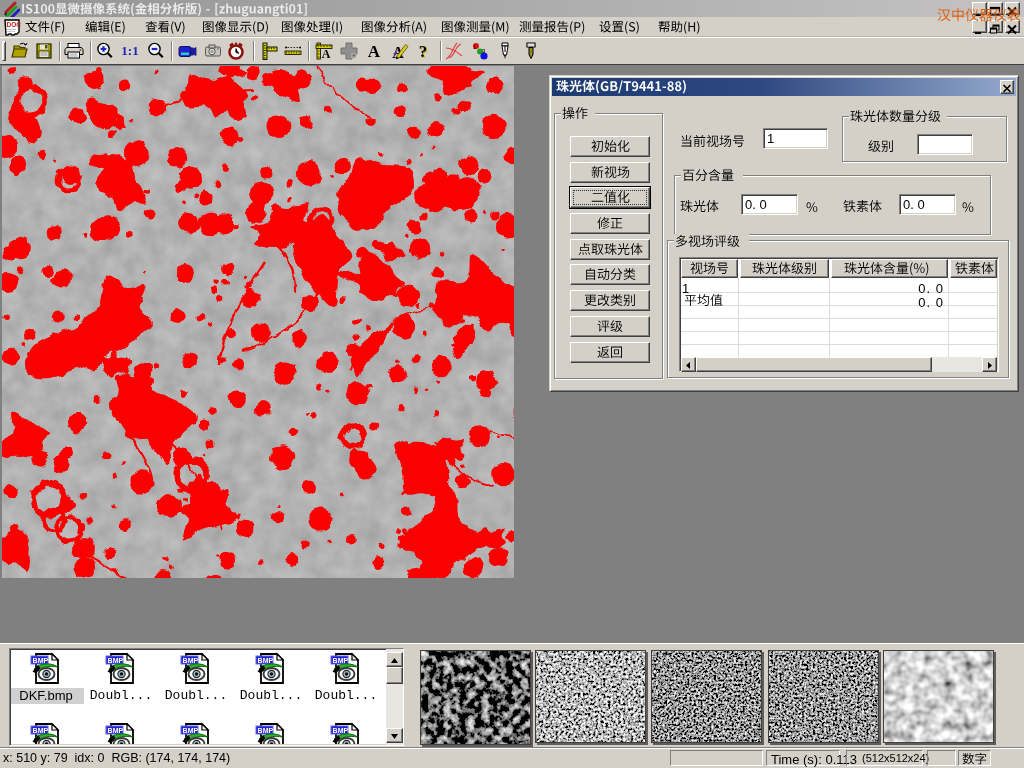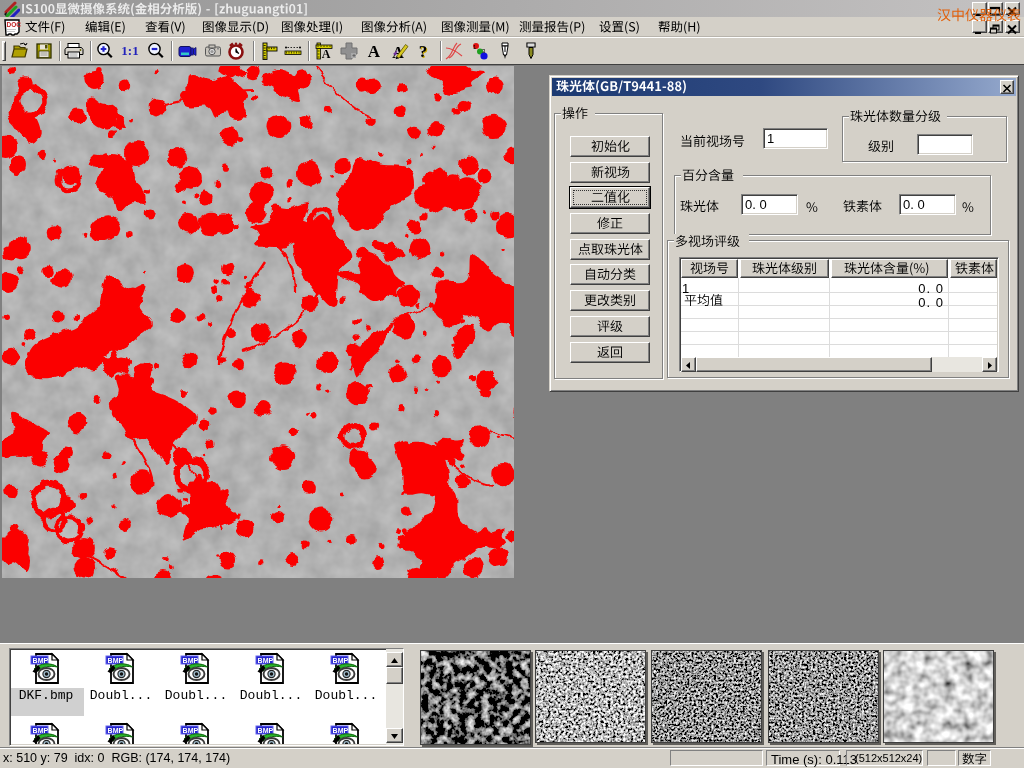--- a/index.html
+++ b/index.html
@@ -586,21 +586,21 @@
 <path d="M6 2 H22 L28 8 V31 H6 Z" fill="#fff" stroke="#000" stroke-width="1.8"></path>
 <path d="M22 2 L22 8 H28 Z" fill="#fff" stroke="#000" stroke-width="1.2"></path>
 <rect x="1" y="4" width="17" height="8" fill="#2323cc" stroke="#6666ee" stroke-width="1"></rect>
 <text x="2.6" y="10.8" font-size="7" font-weight="bold" fill="#fff" font-family="Liberation Sans">BMP</text>
 <path d="M4 17 C10 10.5 22 10.5 27.5 15 C20 13.5 12 14.5 8 19 Z" fill="#2ab52a" stroke="#0e660e" stroke-width="1"></path>
 <ellipse cx="16.5" cy="22" rx="8" ry="6" fill="#fdfdfd" stroke="#3a3a3a" stroke-width="1.9"></ellipse>
 <circle cx="16.5" cy="22" r="3.6" fill="#9db8c8" stroke="#222" stroke-width="1.1"></circle>
 <circle cx="16.5" cy="22" r="1.7" fill="#111"></circle>
 <path d="M2.5 19.5 L8 13 L10.5 16 L6 21.5 Z" fill="#000"></path>
 </svg>
-<div class="abs" style="left:-3px;top:38px;width:76px;height:28px;text-align:center;font-family:Liberation Mono, monospace;font-size:13px;background:#d0d0d0;"><span style="background:#d0d0d0;padding:0 2px">DKF.bmp</span></div>
+<div class="abs" style="left:-3px;top:38px;width:76px;height:16px;text-align:center;font-family:Liberation Sans, sans-serif;font-size:13px;background:#d0d0d0;"><span style="background:#d0d0d0;padding:0 2px">DKF.bmp</span></div>
 <svg class="abs" style="left:19px;top:72px" width="33" height="34" viewBox="0 0 33 34">
 <path d="M6 2 H22 L28 8 V31 H6 Z" fill="#fff" stroke="#000" stroke-width="1.8"></path>
 <path d="M22 2 L22 8 H28 Z" fill="#fff" stroke="#000" stroke-width="1.2"></path>
 <rect x="1" y="4" width="17" height="8" fill="#2323cc" stroke="#6666ee" stroke-width="1"></rect>
 <text x="2.6" y="10.8" font-size="7" font-weight="bold" fill="#fff" font-family="Liberation Sans">BMP</text>
 <path d="M4 17 C10 10.5 22 10.5 27.5 15 C20 13.5 12 14.5 8 19 Z" fill="#2ab52a" stroke="#0e660e" stroke-width="1"></path>
 <ellipse cx="16.5" cy="22" rx="8" ry="6" fill="#fdfdfd" stroke="#3a3a3a" stroke-width="1.9"></ellipse>
 <circle cx="16.5" cy="22" r="3.6" fill="#9db8c8" stroke="#222" stroke-width="1.1"></circle>
 <circle cx="16.5" cy="22" r="1.7" fill="#111"></circle>
 <path d="M2.5 19.5 L8 13 L10.5 16 L6 21.5 Z" fill="#000"></path>
@@ -755,21 +755,21 @@
 <div class="abs" style="left:651px;top:650px;width:111px;height:93px;border:1px solid #404040;box-shadow:2px 2px 0 rgba(0,0,0,0.55)"></div>
 <div class="abs" style="left:768px;top:650px;width:111px;height:93px;border:1px solid #404040;box-shadow:2px 2px 0 rgba(0,0,0,0.55)"></div>
 <div class="abs" style="left:883px;top:650px;width:111px;height:93px;border:1px solid #404040;box-shadow:2px 2px 0 rgba(0,0,0,0.55)"></div>
 <div class="abs" style="left:0;top:747px;width:1024px;height:21px;background:#d4d0c8;border-top:1px solid #808080;box-shadow:inset 0 1px 0 #fff"></div>
 <div class="abs" style="left:3px;top:751px;font-size:12.5px;color:#000">x: 510 y: 79&nbsp; idx: 0&nbsp; RGB: (174, 174, 174)</div>
 <div class="abs" style="left:670px;top:750px;width:93px;height:16px;border:1px solid;border-color:#808080 #fff #fff #808080"></div>
 <div class="abs" style="left:766px;top:750px;width:74px;height:16px;border:1px solid;border-color:#808080 #fff #fff #808080">
     <span style="position:absolute;left:4px;top:1px;white-space:nowrap;font-size:13px">Time (s): 0.113</span>
   </div>
 <div class="abs" style="left:846px;top:750px;width:77px;height:16px;border:1px solid;border-color:#808080 #fff #fff #808080">
-    <span style="position:absolute;left:8px;top:1px;white-space:nowrap;font-size:11px">(512x512x24)</span>
+    <span style="position:absolute;left:15px;top:1px;white-space:nowrap;font-size:11px">(512x512x24)</span>
   </div>
 <div class="abs" style="left:927px;top:750px;width:29px;height:16px;border:1px solid;border-color:#808080 #fff #fff #808080"></div>
 <div class="abs" style="left:958px;top:750px;width:33px;height:16px;border:1px solid;border-color:#808080 #fff #fff #808080"></div>
 <div class="abs" style="left:682px;top:281px;font-size:13px">1</div>
 <div class="abs" style="left:844px;top:281px;width:100px;text-align:right;font-size:13px;letter-spacing:1px">0. 0</div>
 <div class="abs" style="left:844px;top:295px;width:100px;text-align:right;font-size:13px;letter-spacing:1px">0. 0</div>
 <svg style="position:absolute;left:20.0px;top:-1.4px;overflow:visible" width="292" height="19">
     <g transform="translate(1,14.374999999999998) scale(0.012500,-0.012500)" fill="#ececec">
       <use href="#b_cid00042" x="0"></use>
       <use href="#b_cid00052" x="330"></use>

